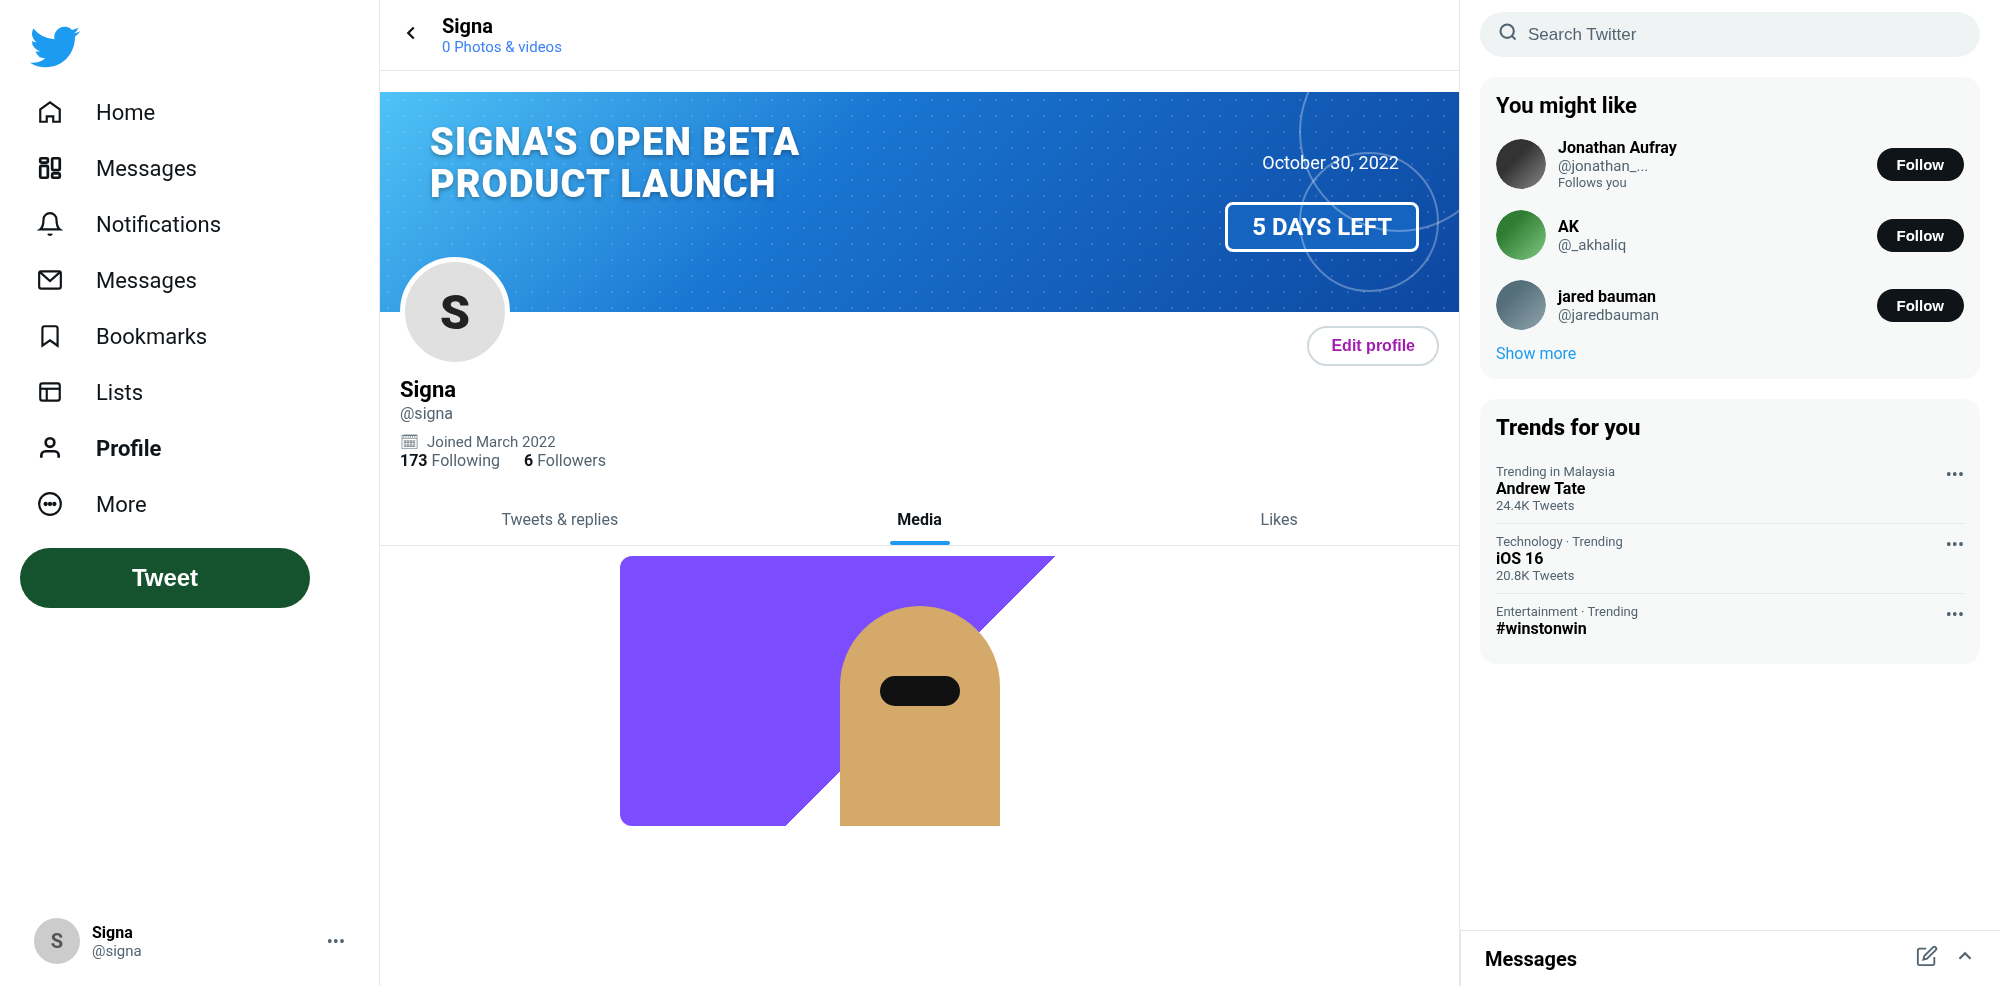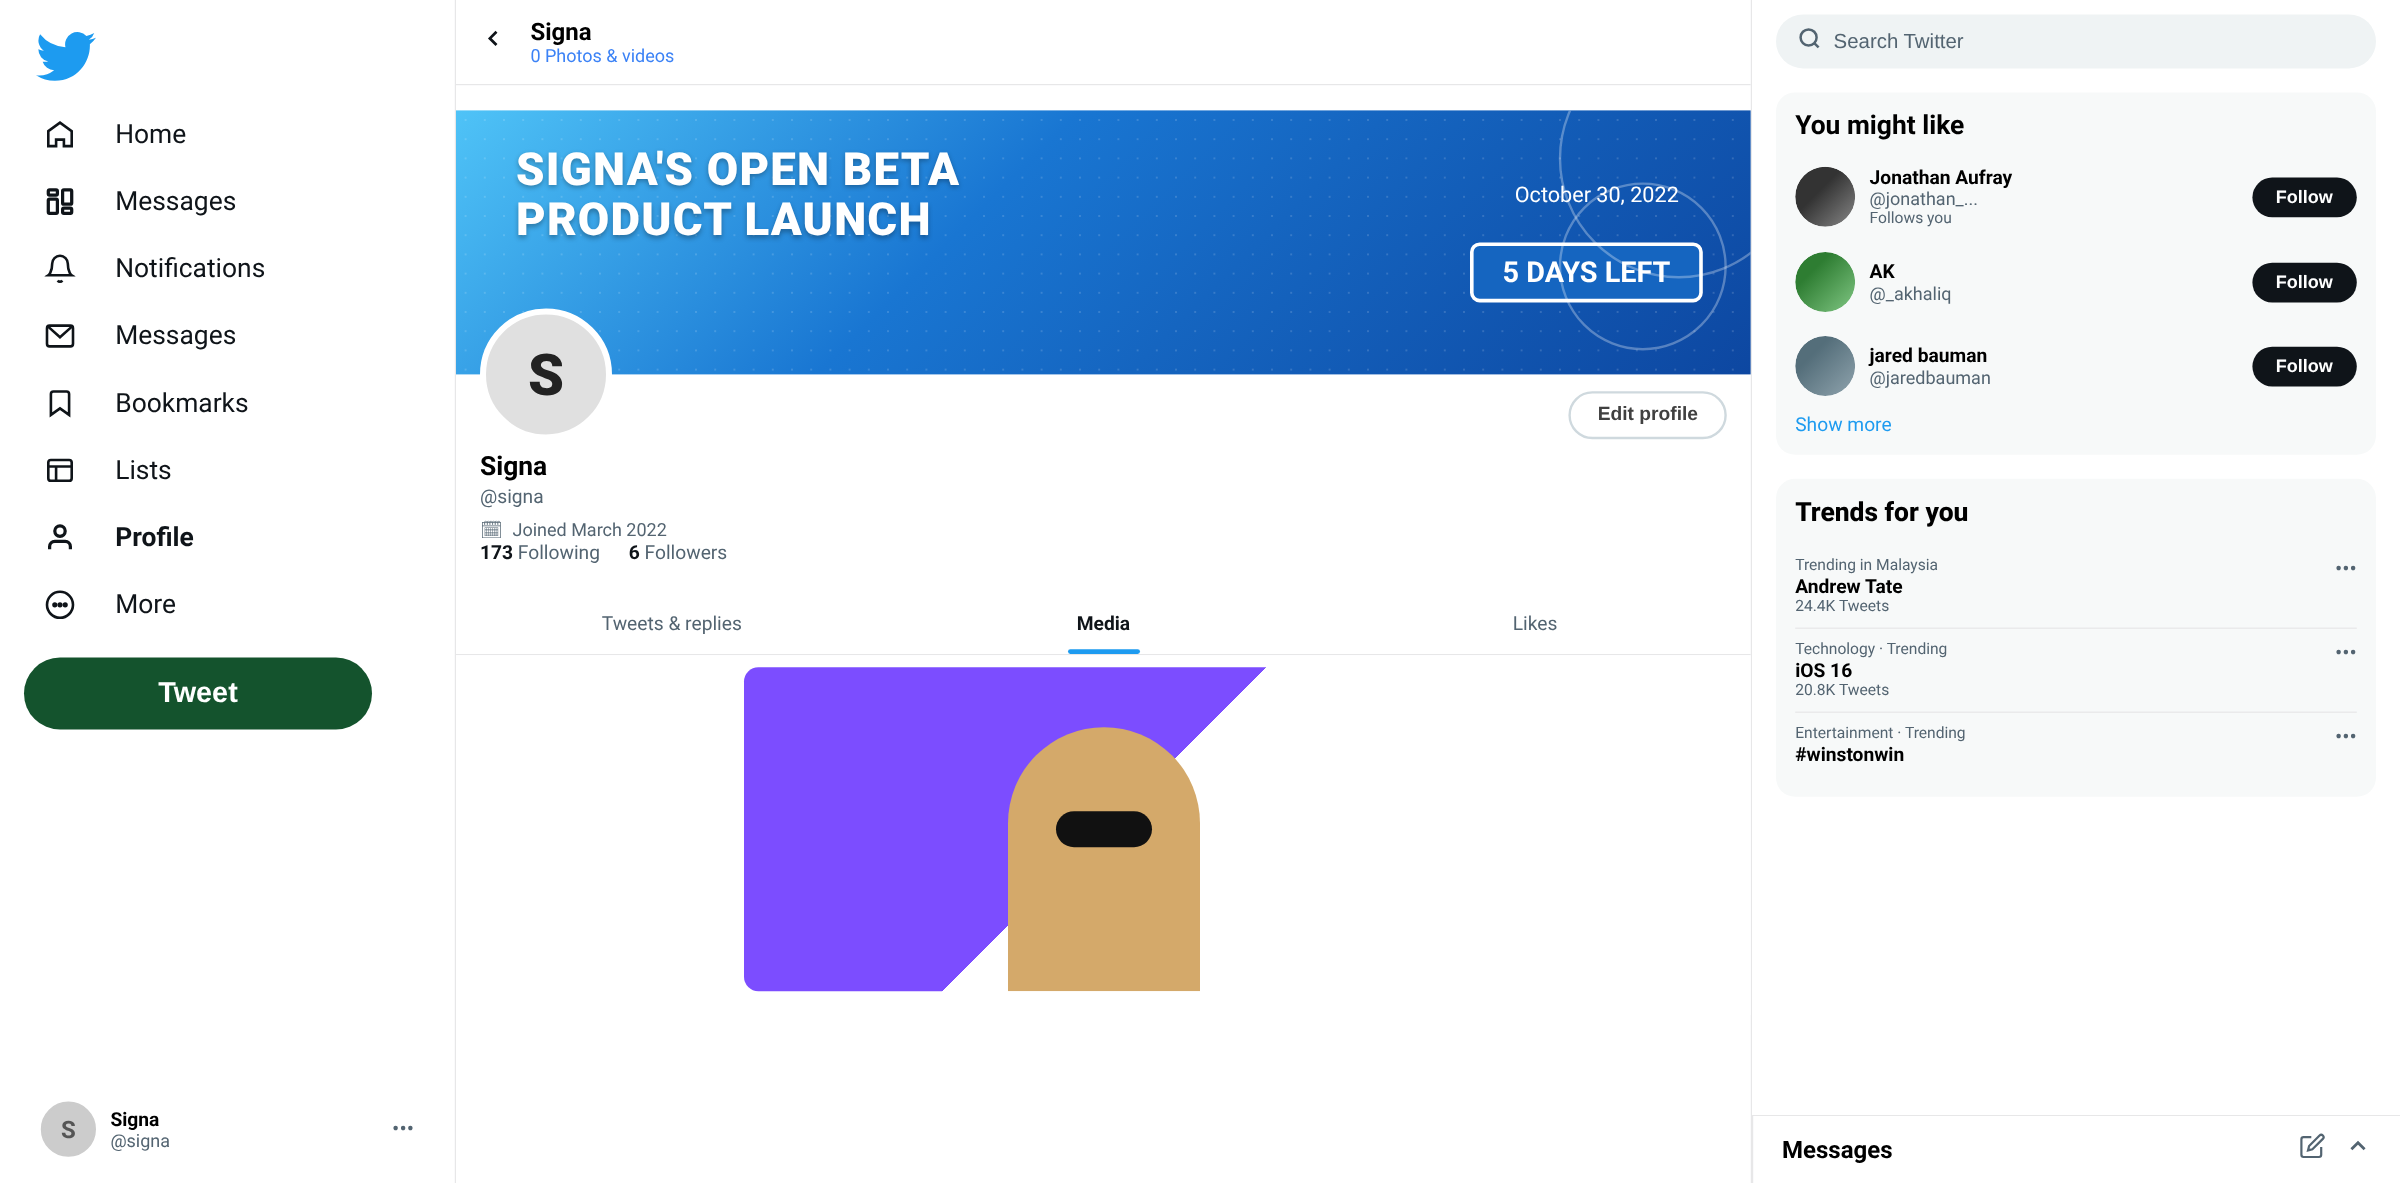--- a/index.html
+++ b/index.html
@@ -178,21 +178,21 @@
     }
     .edit-profile-btn {
       margin-top: 14px;
       background: #fff;
       border: 2px solid #cfd9de;
       border-radius: 30px;
       padding: 9px 22px;
       font-size: 16px;
       font-weight: 700;
       cursor: pointer;
-      color: #404040;
+      color: #a21caf;
       text-align: center;
     }
 
     .profile-info {
       padding: 10px 20px 16px;
     }
     .profile-name { font-size: 22px; font-weight: 700; }
     .profile-handle { font-size: 16px; color: #536471; margin-top: 2px; }
     .profile-meta {
       display: flex; align-items: center; gap: 8px;

